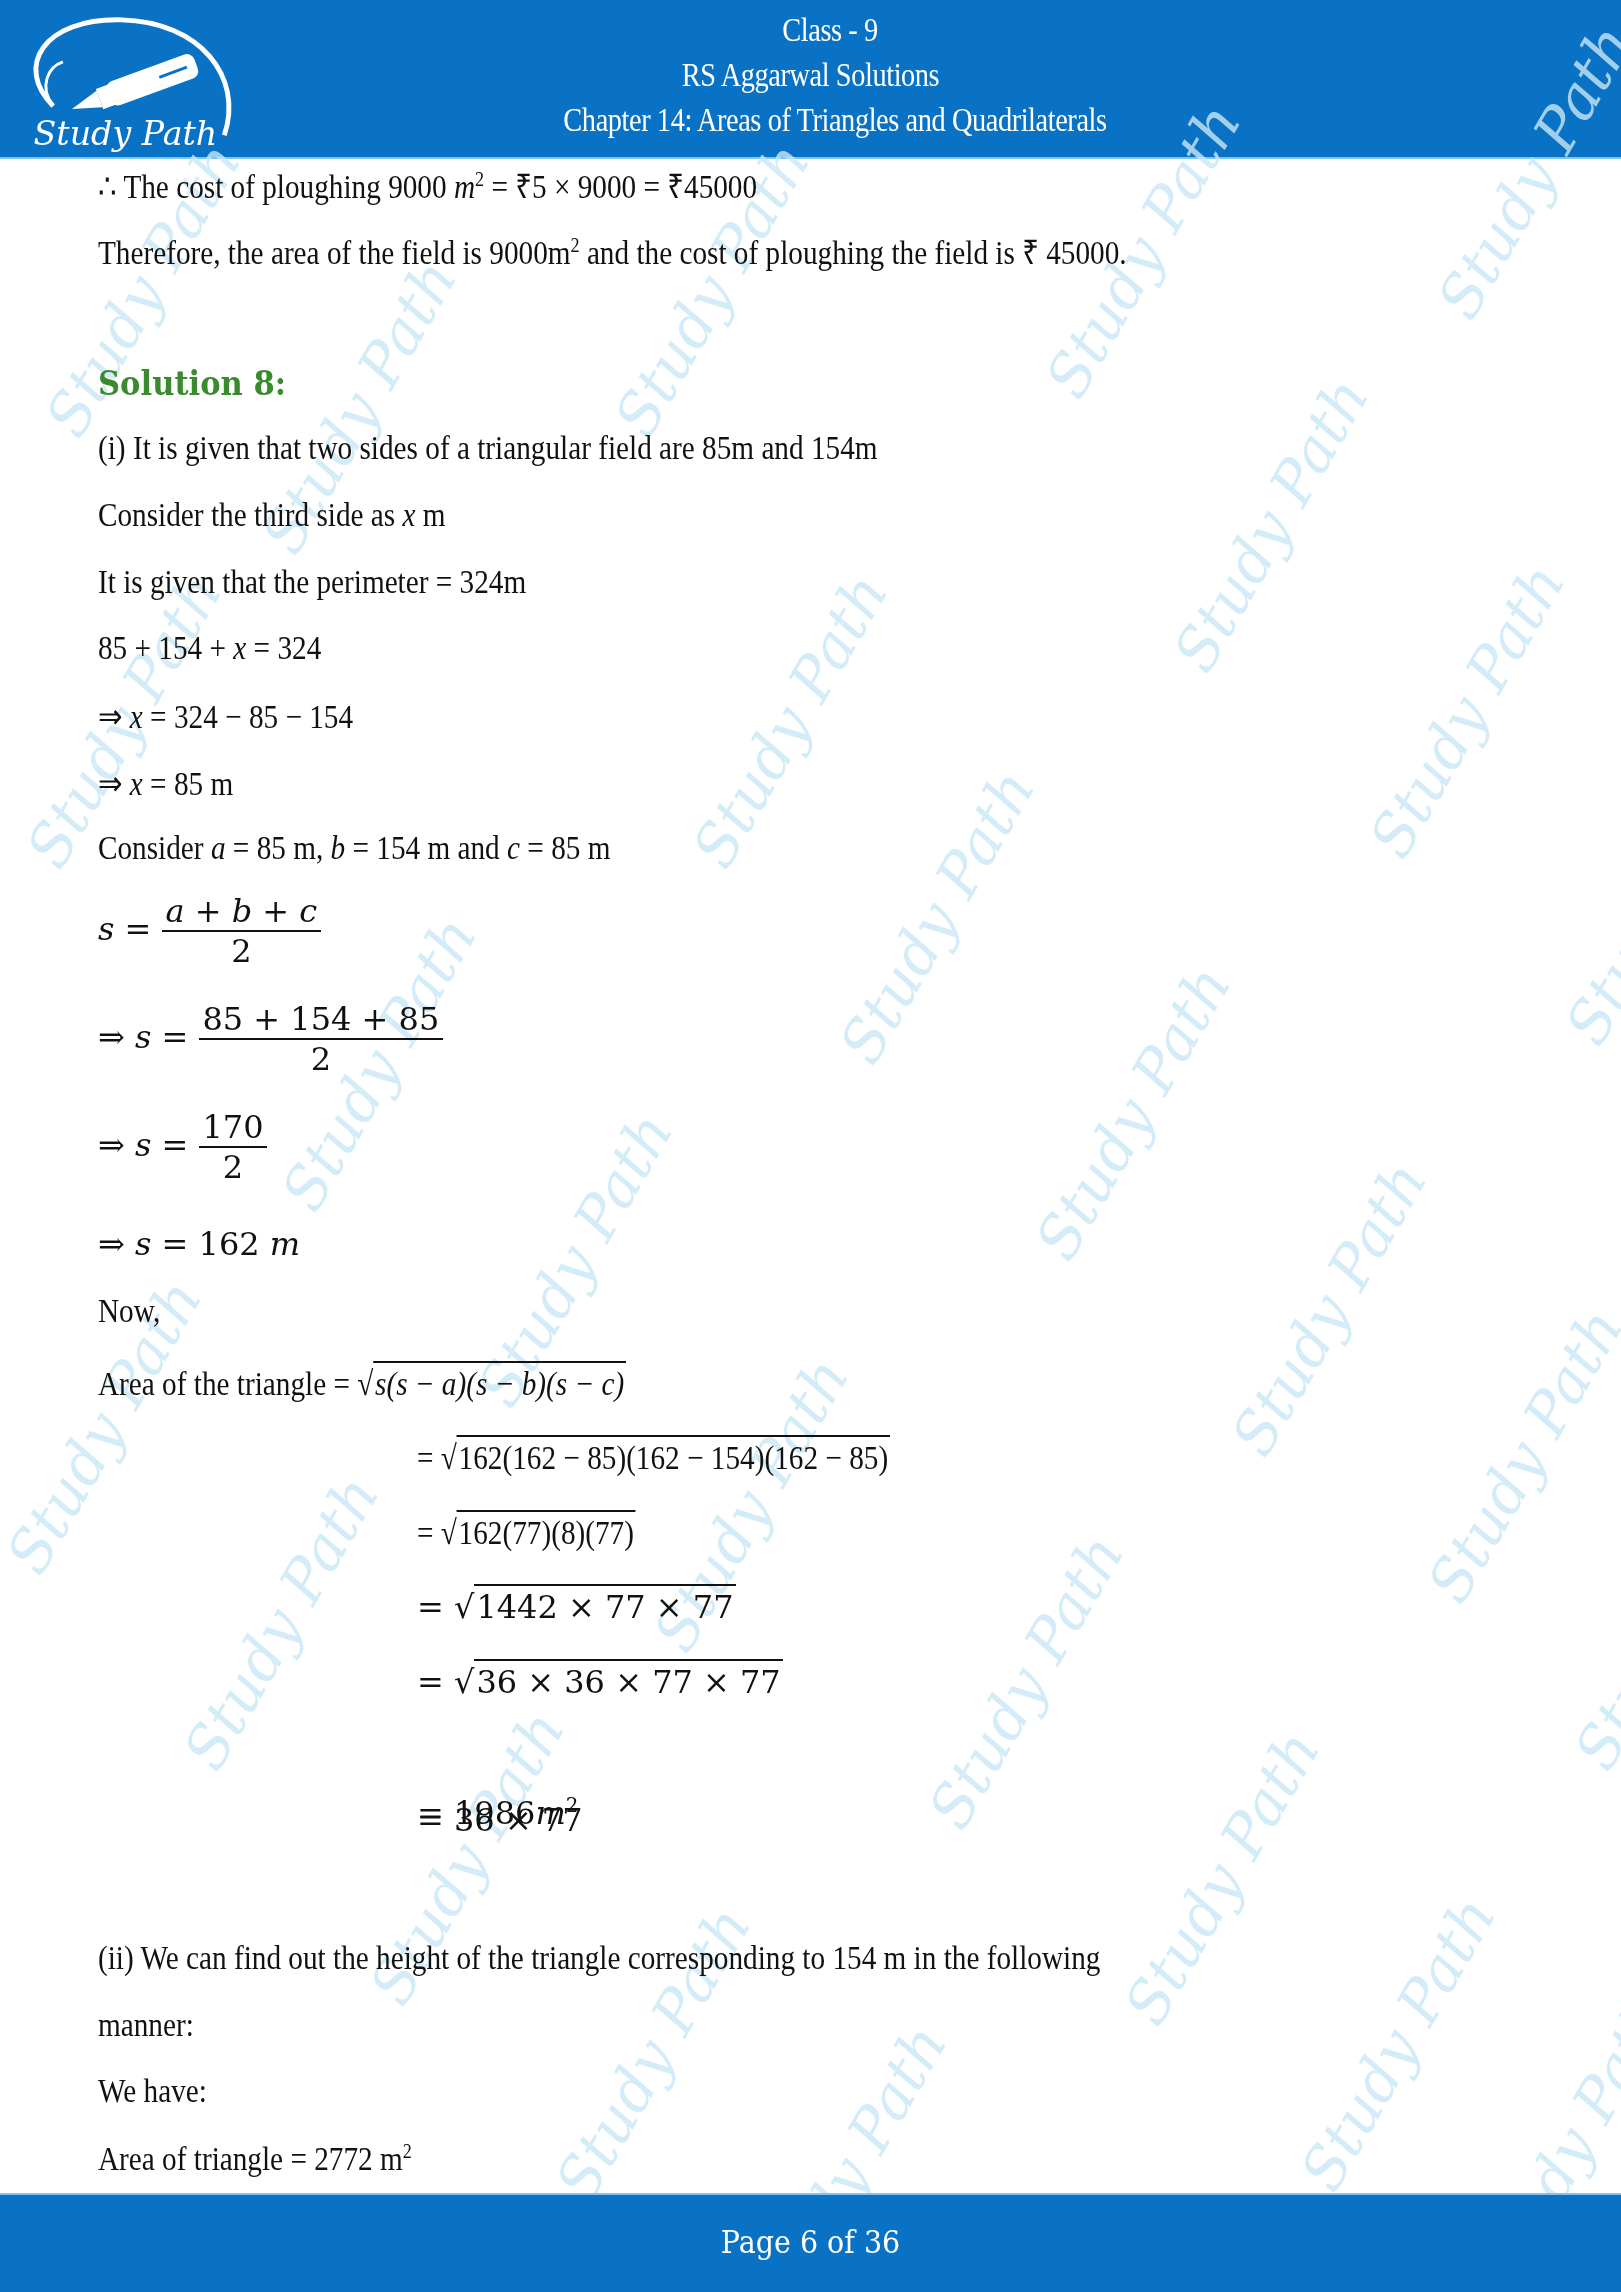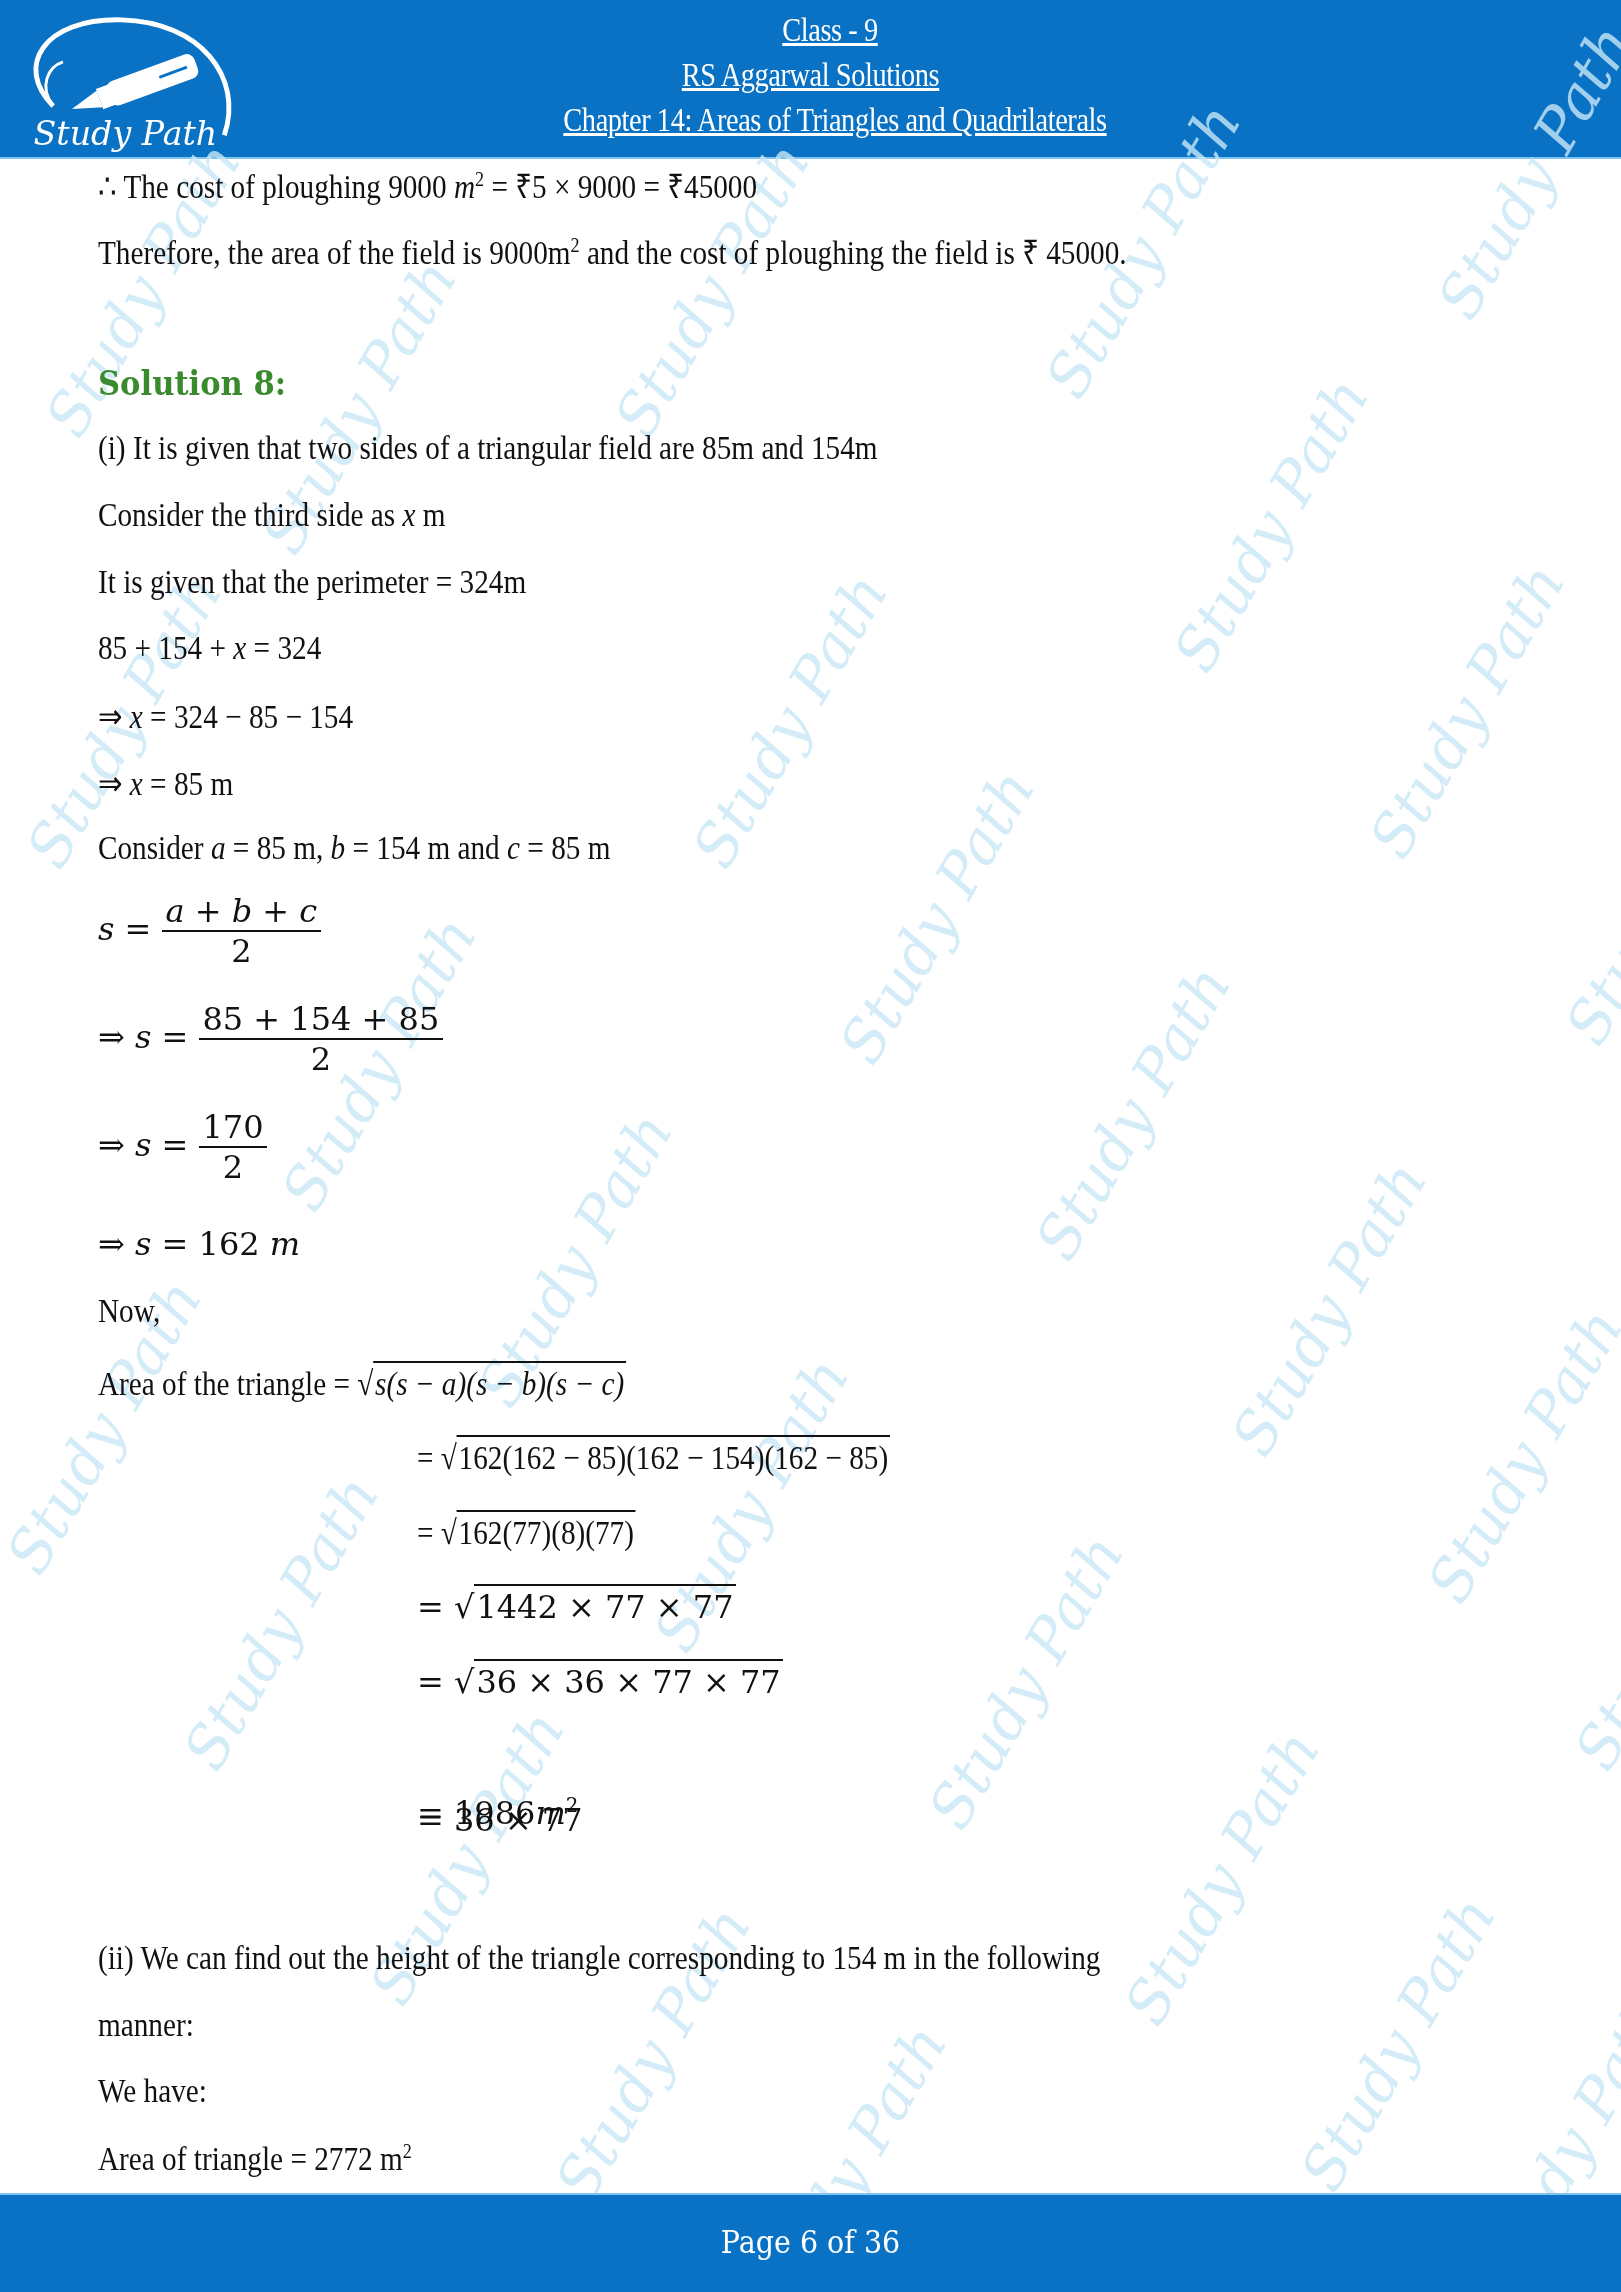--- a/index.html
+++ b/index.html
@@ -9,21 +9,20 @@
     font-family: "Liberation Serif", "DejaVu Serif", serif;
   }
   .header {
     position: absolute; left: 0; top: 0; width: 1621px; height: 157px;
     background: #0a72c4; border-bottom: 2.9px solid #7fc3ee;
   }
   .header .logo { position: absolute; left: 13.7px; top: 7.8px; width: 225px; height: 147px; }
   .header .titles {
     position: absolute; left: 0; right: 0; top: 7.8px; text-align: center; color: #fff;
     font-family: "Liberation Sans Narrow", "Liberation Sans", sans-serif;
-    text-decoration: underline;
   }
   .header .titles div { font-size: 33px; line-height: 45px; letter-spacing: -0.5px; font-family: "Liberation Serif", serif; transform: scaleX(0.86); }
   .header .t1 { margin-left: 39px; }
   .header .t3 { margin-left: 49px; }
   .footer {
     position: absolute; left: 0; top: 2193px; width: 1621px; height: 100px;
     background: #0a72c4; border-top: 2.9px solid #7fc3ee;
   }
   .footer .pg {
     position: absolute; left: 0; right: 0; top: 29px; text-align: center;

